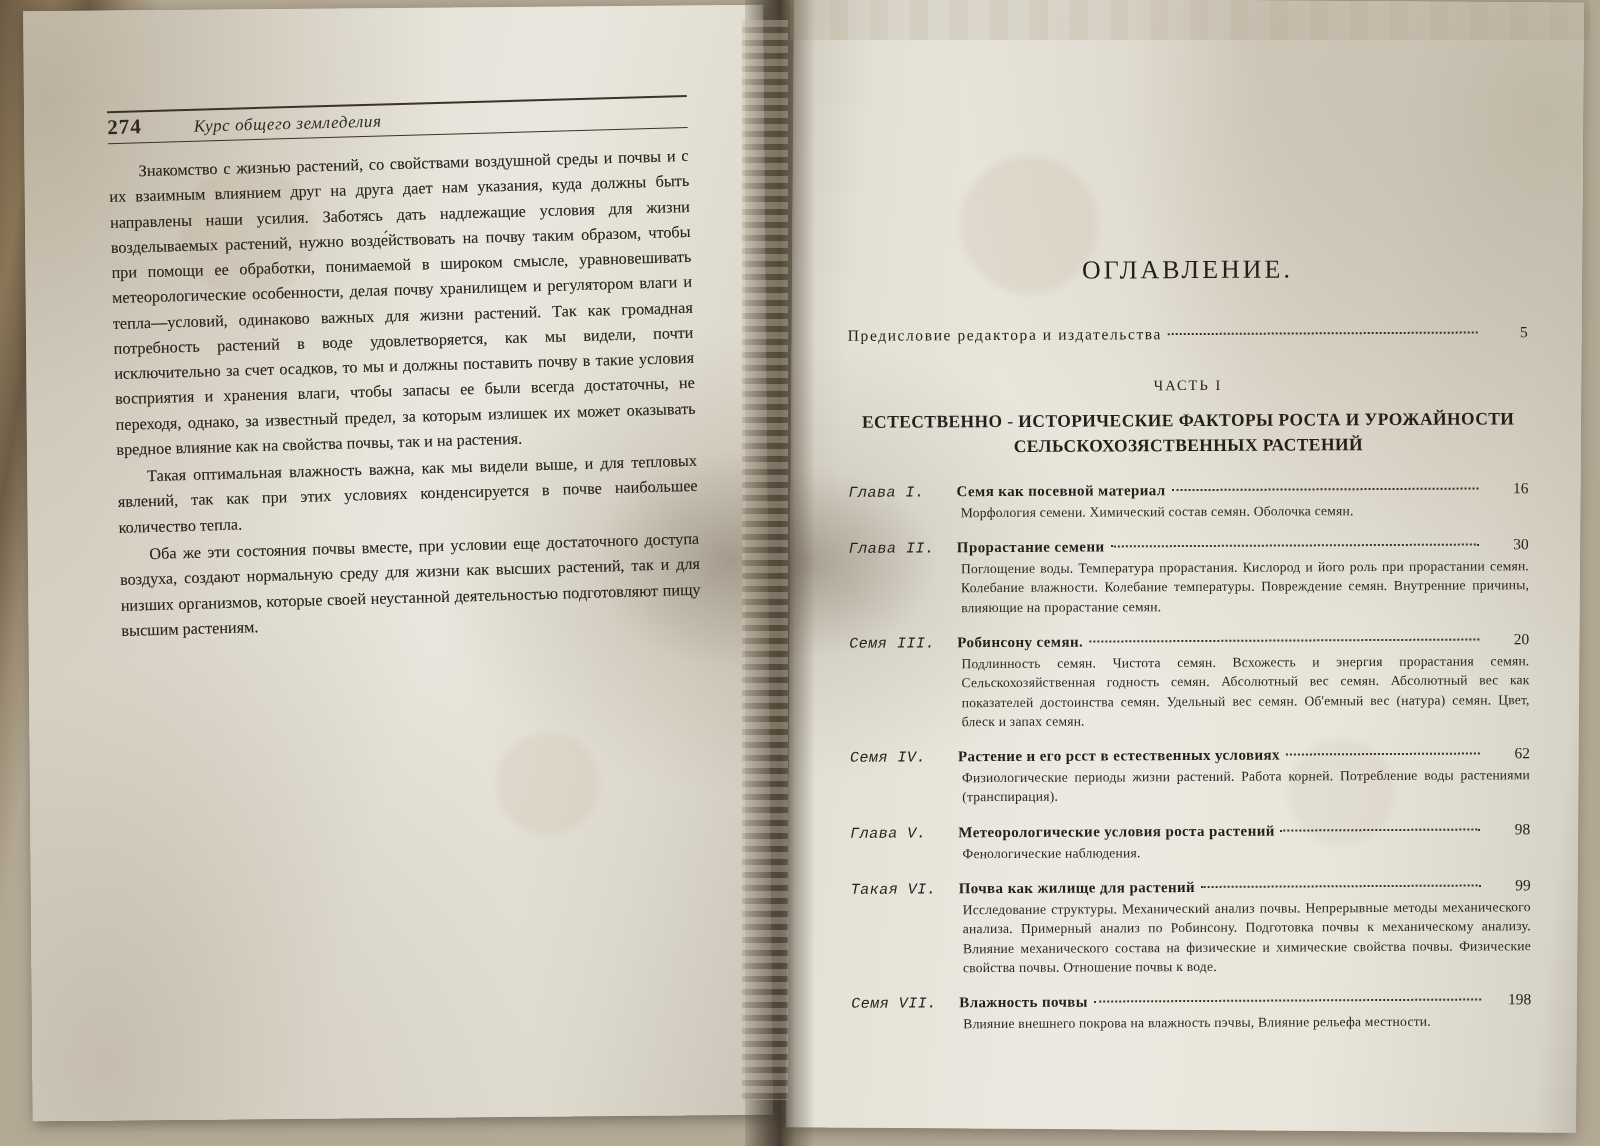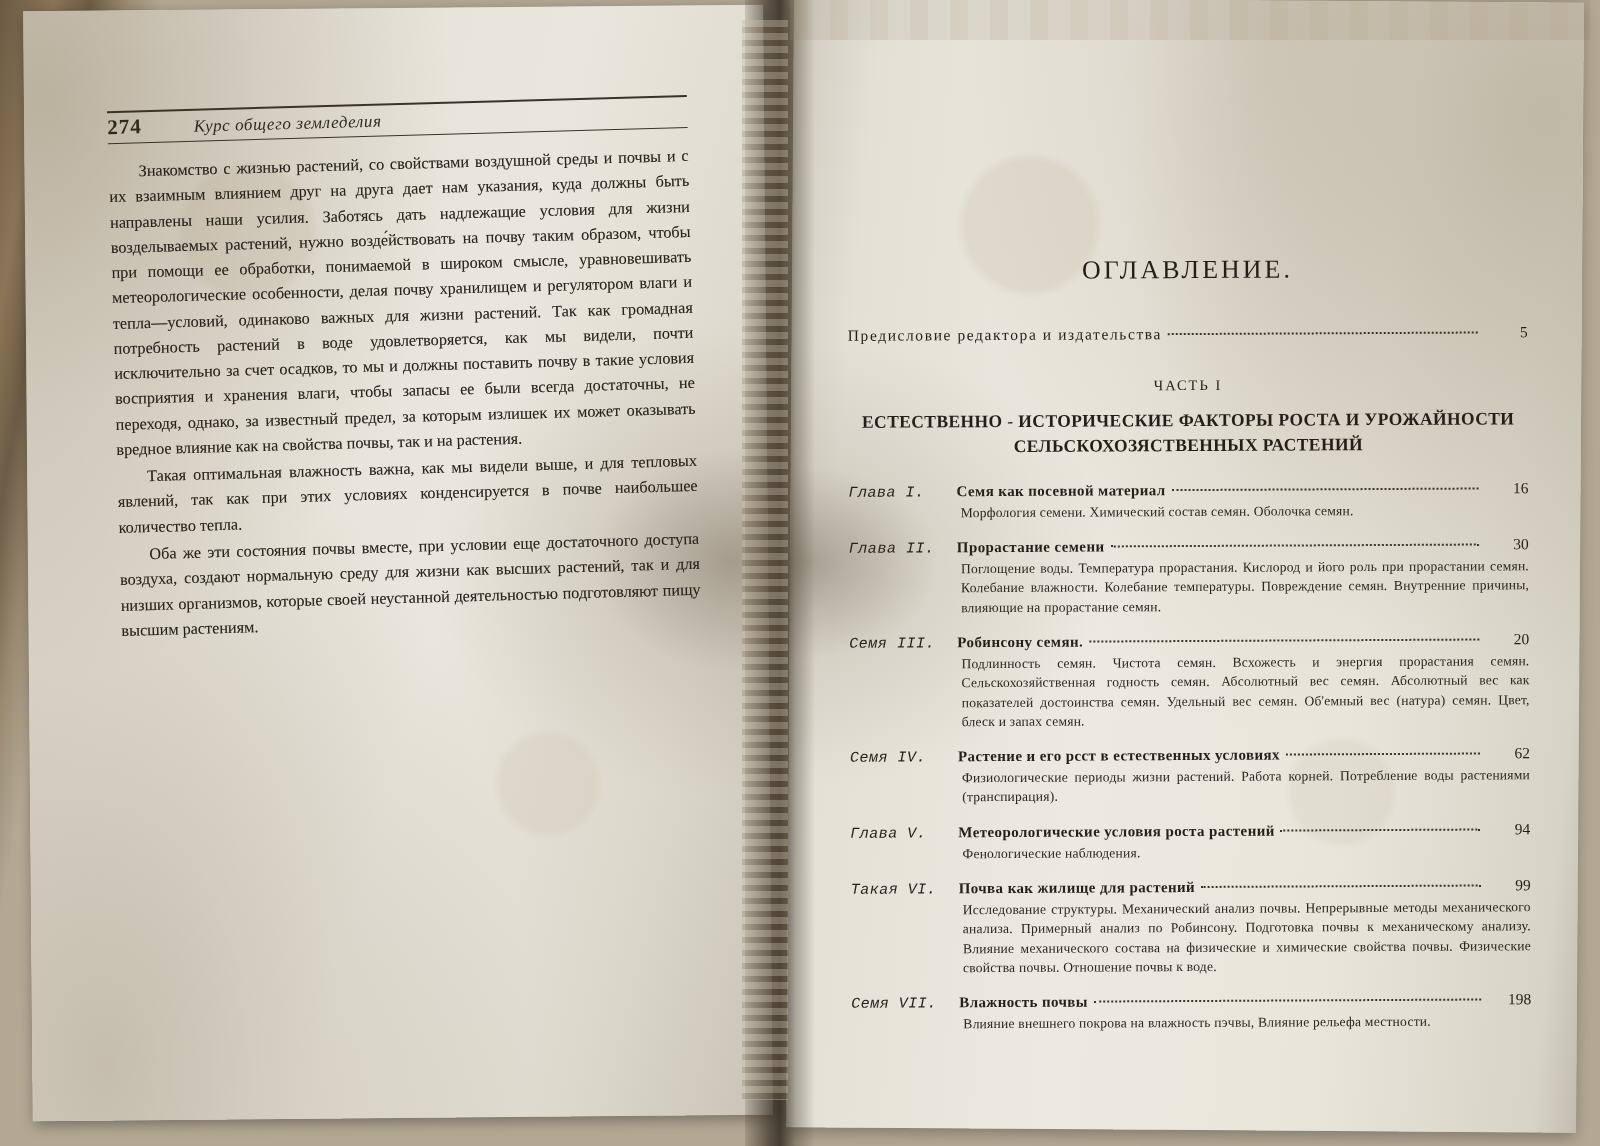--- a/index.html
+++ b/index.html
@@ -208,21 +208,21 @@
           <span class="pg">62</span>
         </div>
         <div class="chap-desc">Физиологические периоды жизни растений. Работа корней. Потребление воды растениями (транспирация).</div>
       </div>
 
       <div class="chapter">
         <div class="chap-head">
           <span class="chap-no">Глава V.</span>
           <span class="chap-name">Метеорологические условия роста растений</span>
           <span class="dots"></span>
-          <span class="pg">94</span>
+          <span class="pg">98</span>
         </div>
         <div class="chap-desc">Фенологические наблюдения.</div>
       </div>
 
       <div class="chapter">
         <div class="chap-head">
           <span class="chap-no">Такая VI.</span>
           <span class="chap-name">Почва как жилище для растений</span>
           <span class="dots"></span>
           <span class="pg">99</span>

